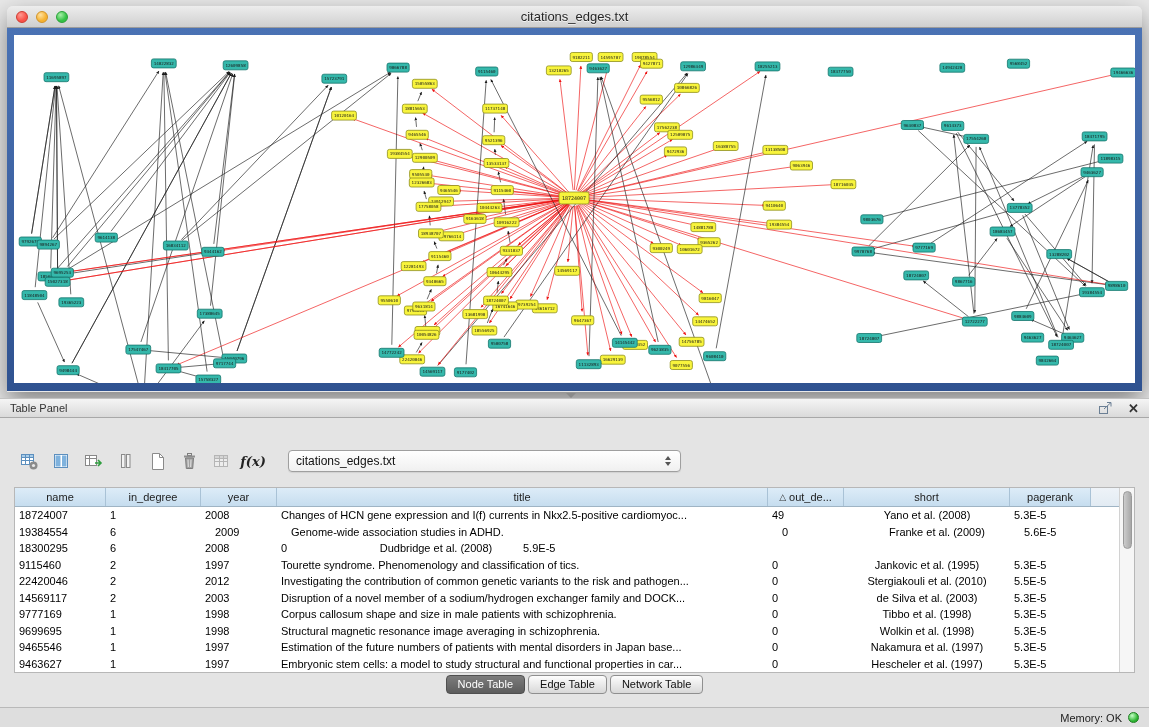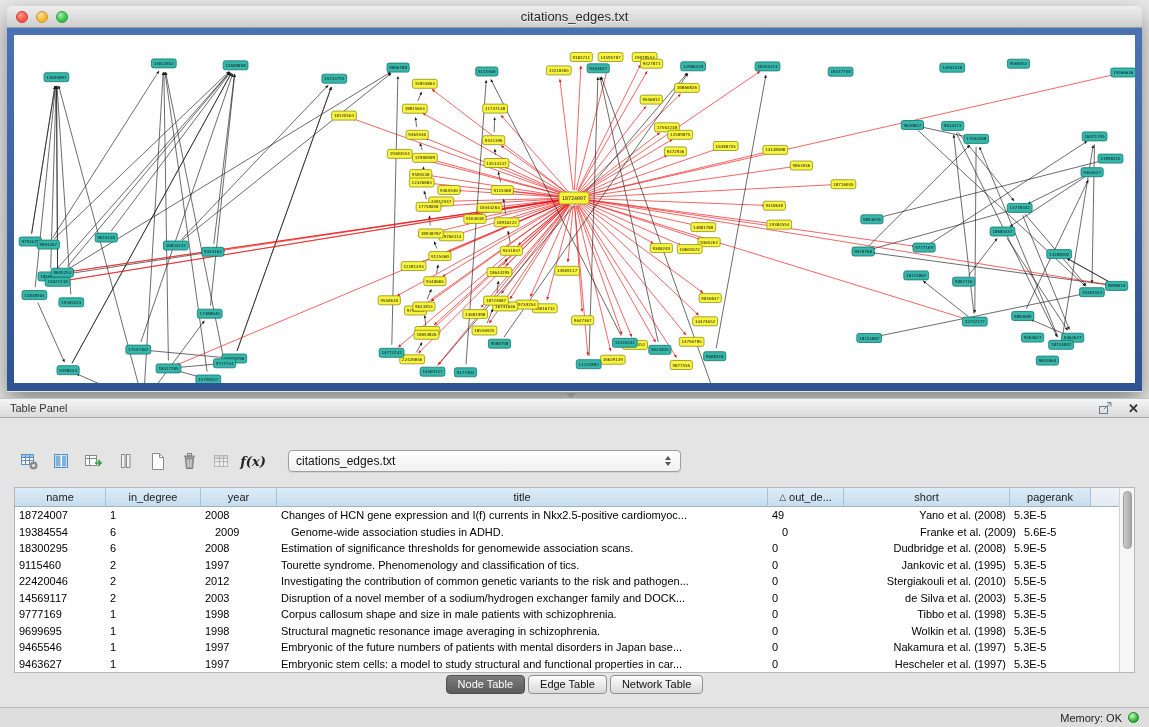--- a/index.html
+++ b/index.html
@@ -37,21 +37,21 @@
   .combo .arrows .down{border-top:4px solid #555}
 
   .table-wrap{position:absolute;left:14px;top:69px;width:1121px;height:186px;background:#fef9c3;border:1px solid #b7b7b7}
   .thead{display:flex;height:19px;border-bottom:1px solid #9fb4c4}
   .th{background:linear-gradient(#ddecf8,#c6ddef);border-right:1px solid #a9c2d6;display:flex;align-items:center;justify-content:center;font-size:11px;color:#1c1c1c;gap:3px;overflow:hidden;white-space:nowrap}
   .th .sort{font-size:9px;color:#333}
   .th-fill{flex:1;background:linear-gradient(#eef3f8,#e2ebf3)}
   .tbody{position:absolute;left:0;right:0;top:19px;bottom:0;overflow:hidden}
   .tr{display:flex;height:16.5px;background:#fff}
   .td{font-size:11px;color:#000;line-height:16.5px;white-space:nowrap;overflow:hidden;padding:0 4px}
-  .td.l{text-align:left}.td.c{text-align:right}
+  .td.l{text-align:left}.td.c{text-align:center}
   .vscroll{position:absolute;right:0;top:0;bottom:0;width:15px;background:#f6f6f6;border-left:1px solid #d2d2d2}
   .vthumb{position:absolute;left:3px;top:3px;width:9px;height:58px;border-radius:6px;background:linear-gradient(90deg,#cccccc,#a8a8a8);border:1px solid #9a9a9a}
 
   .tabs{position:absolute;left:0;right:0;top:257px;display:flex;justify-content:center;gap:3px}
   .tab{height:19px;padding:0 11px;font-size:11px;line-height:17px;color:#111;background:linear-gradient(#fdfdfd,#d8d8d8);border:1px solid #8f8f8f;border-radius:4px}
   .tab.active{background:linear-gradient(#7c7c7c,#5c5c5c);color:#fff;border-color:#4f4f4f}
 
   .statusbar{position:absolute;left:0;top:707px;width:1149px;height:20px;background:#dedede;border-top:1px solid #b9b9b9;display:flex;align-items:center;justify-content:flex-end;gap:6px;padding-right:10px;font-size:11px;color:#222}
   .memdot{width:11px;height:11px;border-radius:50%;background:radial-gradient(circle at 35% 30%,#c4ffc5,#2bb32f 65%);border:1px solid #1d7f21}
 </style>
@@ -899,21 +899,20 @@
               <div class="td l" style="width: 76px; margin-left: 10px;">2009</div>
               <div class="td l" style="width: 491px;">Genome-wide association studies in ADHD.</div>
               <div class="td l" style="width: 76px;">0</div>
               <div class="td c" style="width: 166px;">Franke et al. (2009)</div>
               <div class="td l" style="width: 81px;">5.6E-5</div>
             </div>
             <div class="tr">
               <div class="td l" style="width: 91px;">18300295</div>
               <div class="td l" style="width: 95px;">6</div>
               <div class="td l" style="width: 76px;">2008</div>
-              <div class="td l" style="width: 491px;">Estimation of significance thresholds for genomewide association scans.</div>
               <div class="td l" style="width: 76px;">0</div>
               <div class="td c" style="width: 166px;">Dudbridge et al. (2008)</div>
               <div class="td l" style="width: 81px;">5.9E-5</div>
             </div>
             <div class="tr">
               <div class="td l" style="width: 91px;">9115460</div>
               <div class="td l" style="width: 95px;">2</div>
               <div class="td l" style="width: 76px;">1997</div>
               <div class="td l" style="width: 491px;">Tourette syndrome. Phenomenology and classification of tics.</div>
               <div class="td l" style="width: 76px;">0</div>
@@ -953,21 +952,21 @@
               <div class="td l" style="width: 76px;">1998</div>
               <div class="td l" style="width: 491px;">Structural magnetic resonance image averaging in schizophrenia.</div>
               <div class="td l" style="width: 76px;">0</div>
               <div class="td c" style="width: 166px;">Wolkin et al. (1998)</div>
               <div class="td l" style="width: 81px;">5.3E-5</div>
             </div>
             <div class="tr">
               <div class="td l" style="width: 91px;">9465546</div>
               <div class="td l" style="width: 95px;">1</div>
               <div class="td l" style="width: 76px;">1997</div>
-              <div class="td l" style="width: 491px;">Embryonic of the future numbers of patients with mental disorders in Japan base...</div>
+              <div class="td l" style="width: 491px;">Estimation of the future numbers of patients with mental disorders in Japan base...</div>
               <div class="td l" style="width: 76px;">0</div>
               <div class="td c" style="width: 166px;">Nakamura et al. (1997)</div>
               <div class="td l" style="width: 81px;">5.3E-5</div>
             </div>
             <div class="tr">
               <div class="td l" style="width: 91px;">9463627</div>
               <div class="td l" style="width: 95px;">1</div>
               <div class="td l" style="width: 76px;">1997</div>
               <div class="td l" style="width: 491px;">Embryonic stem cells: a model to study structural and functional properties in car...</div>
               <div class="td l" style="width: 76px;">0</div>

